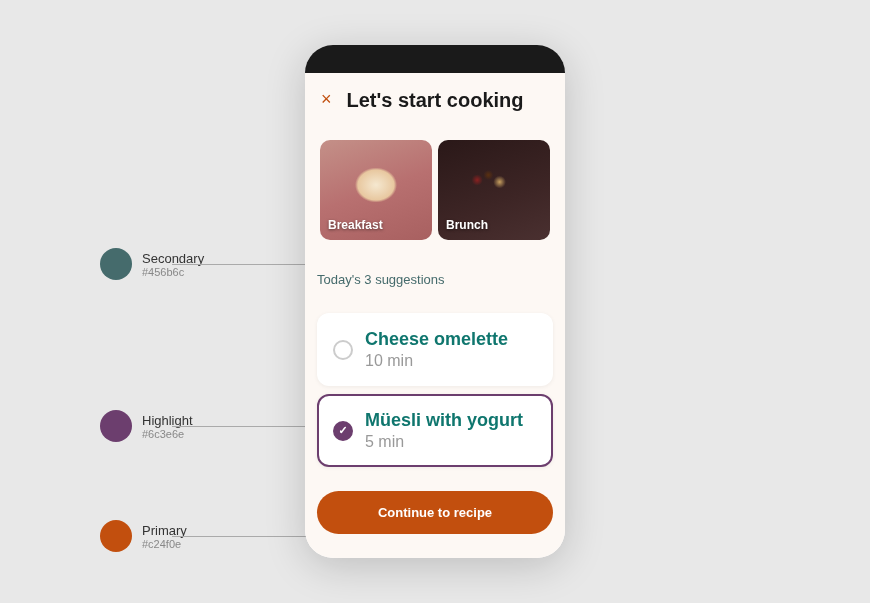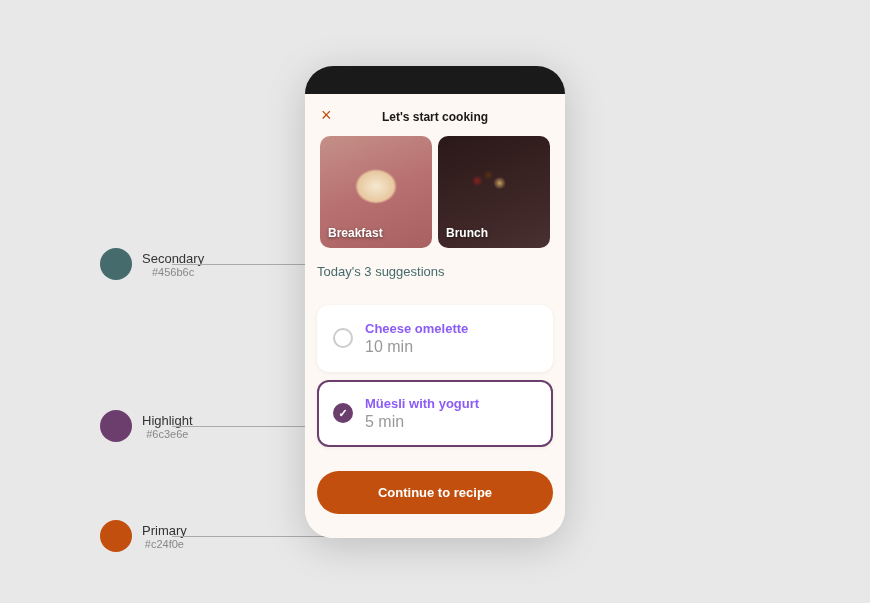--- a/index.html
+++ b/index.html
@@ -26,21 +26,20 @@
     .color-dot {
       width: 32px;
       height: 32px;
       border-radius: 50%;
       flex-shrink: 0;
     }
 
     .color-info {
       display: flex;
       flex-direction: column;
-      text-align: center;
     }
 
     .color-name {
       font-size: 13px;
       color: #333;
       font-weight: 500;
     }
 
     .color-hex {
       font-size: 11px;
@@ -115,21 +114,21 @@
     
     .modal-header {
       display: flex;
       align-items: center;
       justify-content: center;
       padding: 16px 16px 12px;
       position: relative;
     }
 
     .modal-title {
-      font-size: 12px;
+      font-size: 20px;
       font-weight: 600;
       color: #1a1a1a;
     }
 
     .close-btn {
       position: absolute;
       left: 16px;
       top: 50%;
       transform: translateY(-50%);
       color: #c24f0e;
@@ -141,25 +140,25 @@
     
     .category-strip {
       display: flex;
       gap: 0;
       padding: 0 12px;
       margin-bottom: 16px;
     }
 
     .category-card {
       flex: 1;
-      height: 112px;
+      height: 100px;
       border-radius: 10px;
       overflow: hidden;
       position: relative;
-      margin: 0 3px;
+      margin: 16px 3px;
       cursor: pointer;
     }
 
     .category-card-bg {
       width: 100%;
       height: 100%;
       background-size: cover;
       background-position: center;
     }
 
@@ -225,23 +224,23 @@
       font-size: 11px;
       font-weight: 700;
     }
 
     .recipe-info {
       display: flex;
       flex-direction: column;
     }
 
     .recipe-name {
-      font-size: 13px;
+      font-size: 18px;
       font-weight: 600;
-      color: #8b5cf6;
+      color: #0f766e;
     }
 
     .recipe-time {
       font-size: 16px;
       color: #999;
       margin-top: 2px;
     }
 
     
     .continue-btn {

